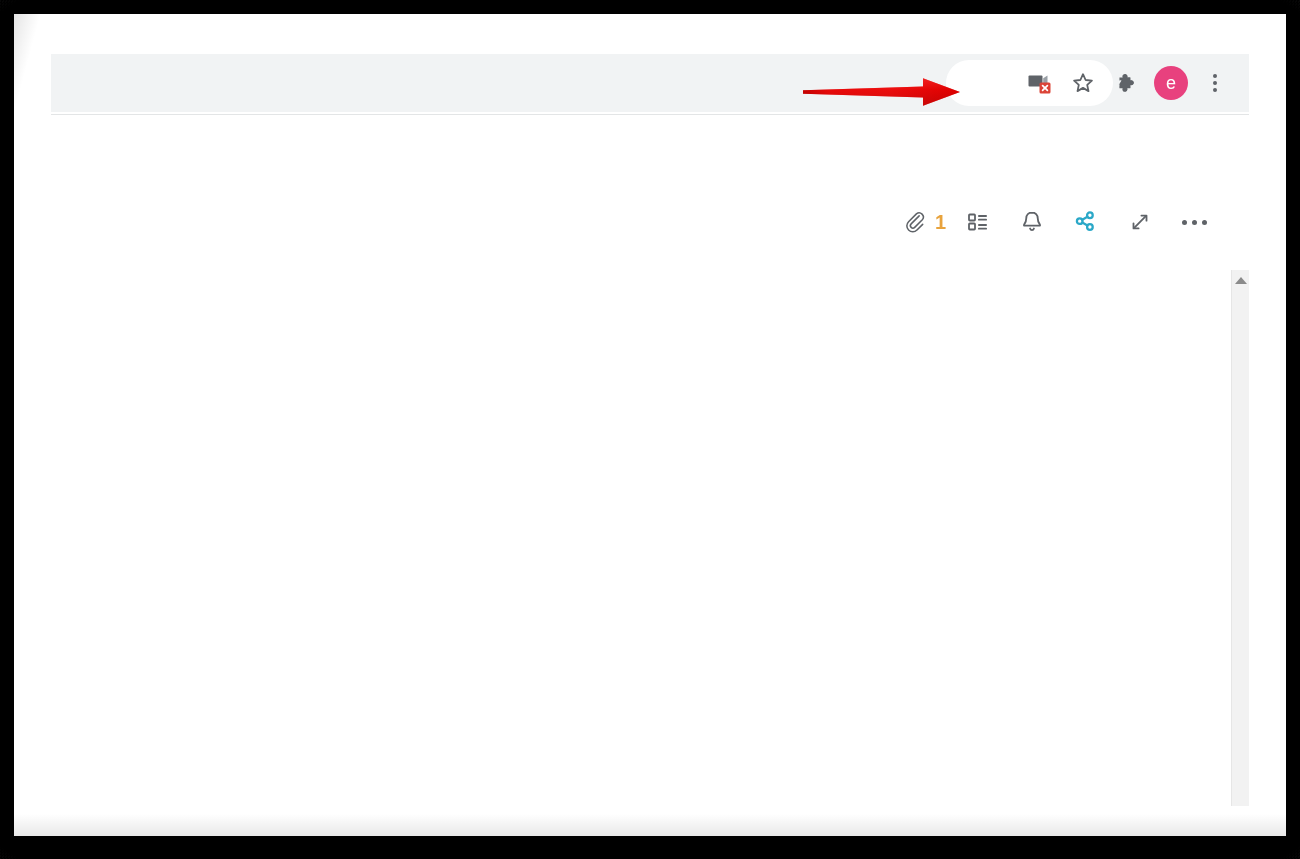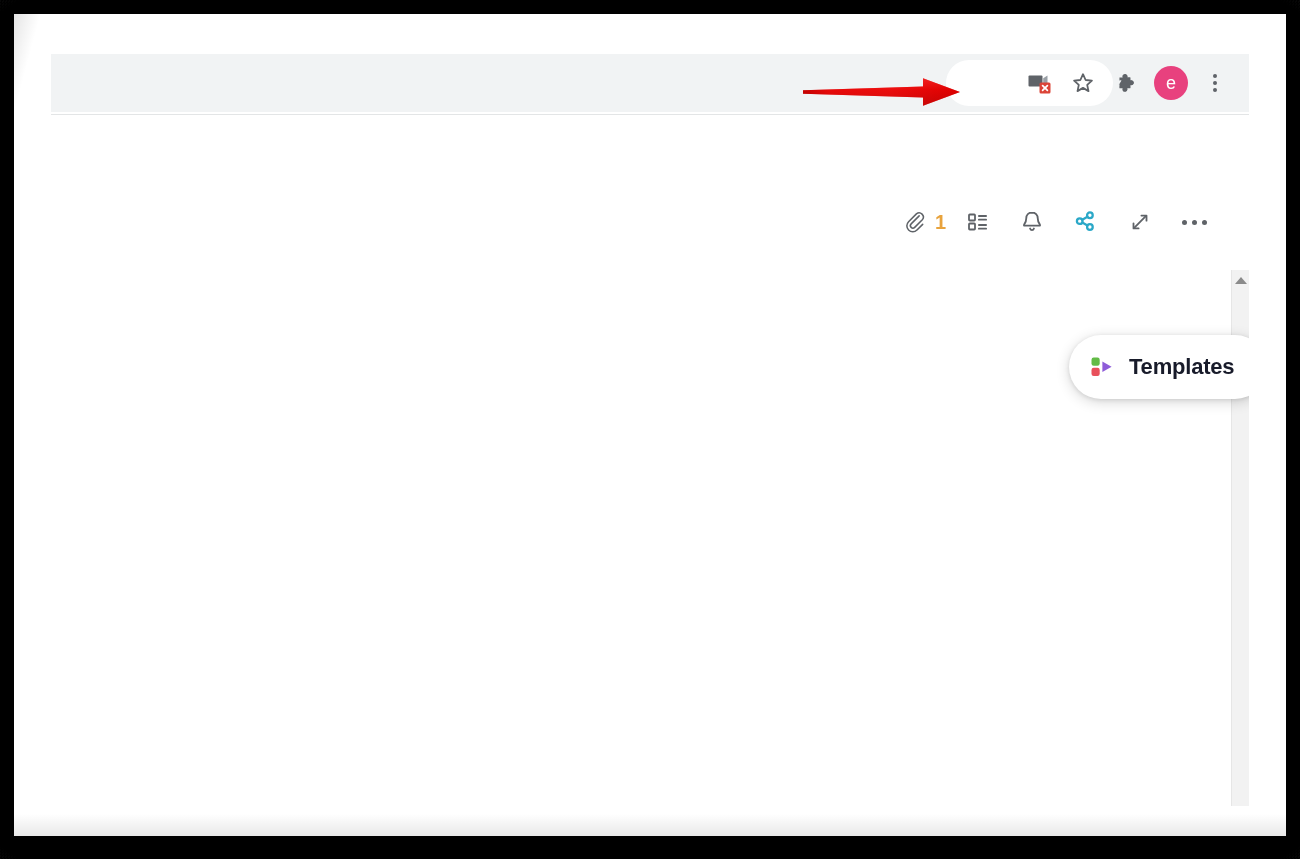--- a/index.html
+++ b/index.html
@@ -372,28 +372,20 @@
               <i></i>
               <i></i>
             </span>
         </div>
       </div>
 
       <div class="scroll-track">
         <div class="scroll-up"></div>
       </div>
 
-      <div class="templates-tip">
-        <svg width="26" height="26" viewBox="0 0 26 26">
-          <rect x="2.5" y="3.5" width="8.2" height="8.2" rx="2.2" fill="#62bb46"></rect>
-          <rect x="2.5" y="13.8" width="8.2" height="8.2" rx="2.2" fill="#e8505b"></rect>
-          <path d="M13.4 7.6 L22.6 12.8 L13.4 18.0 Z" fill="#8e5cd9"></path>
-        </svg>
-        <span class="templates-label">Templates</span>
-      </div>
 
     </div>
   </div>
 
   <svg class="red-arrow" viewBox="0 0 165 40">
     <defs>
       <linearGradient id="arrGrad" x1="0" y1="0" x2="1" y2="0">
         <stop offset="0%" stop-color="#b00000"></stop>
         <stop offset="16%" stop-color="#e81010"></stop>
         <stop offset="55%" stop-color="#f01818"></stop>

